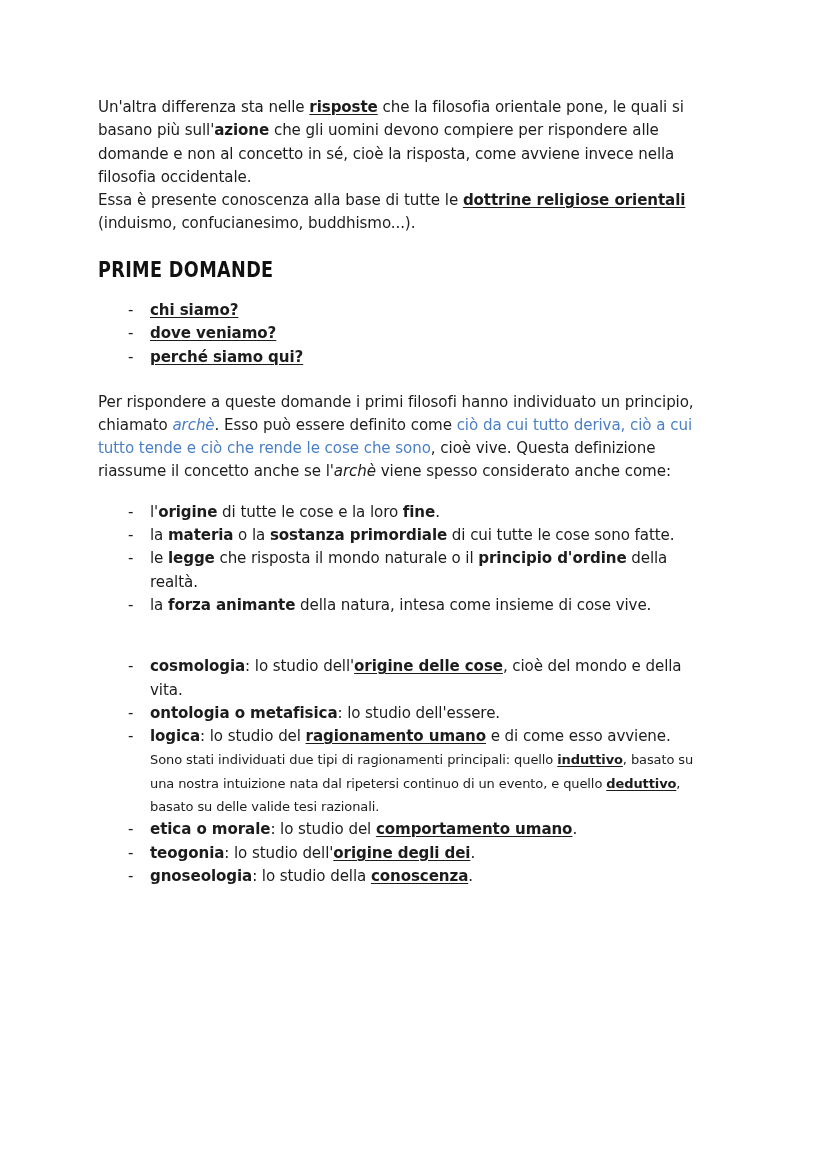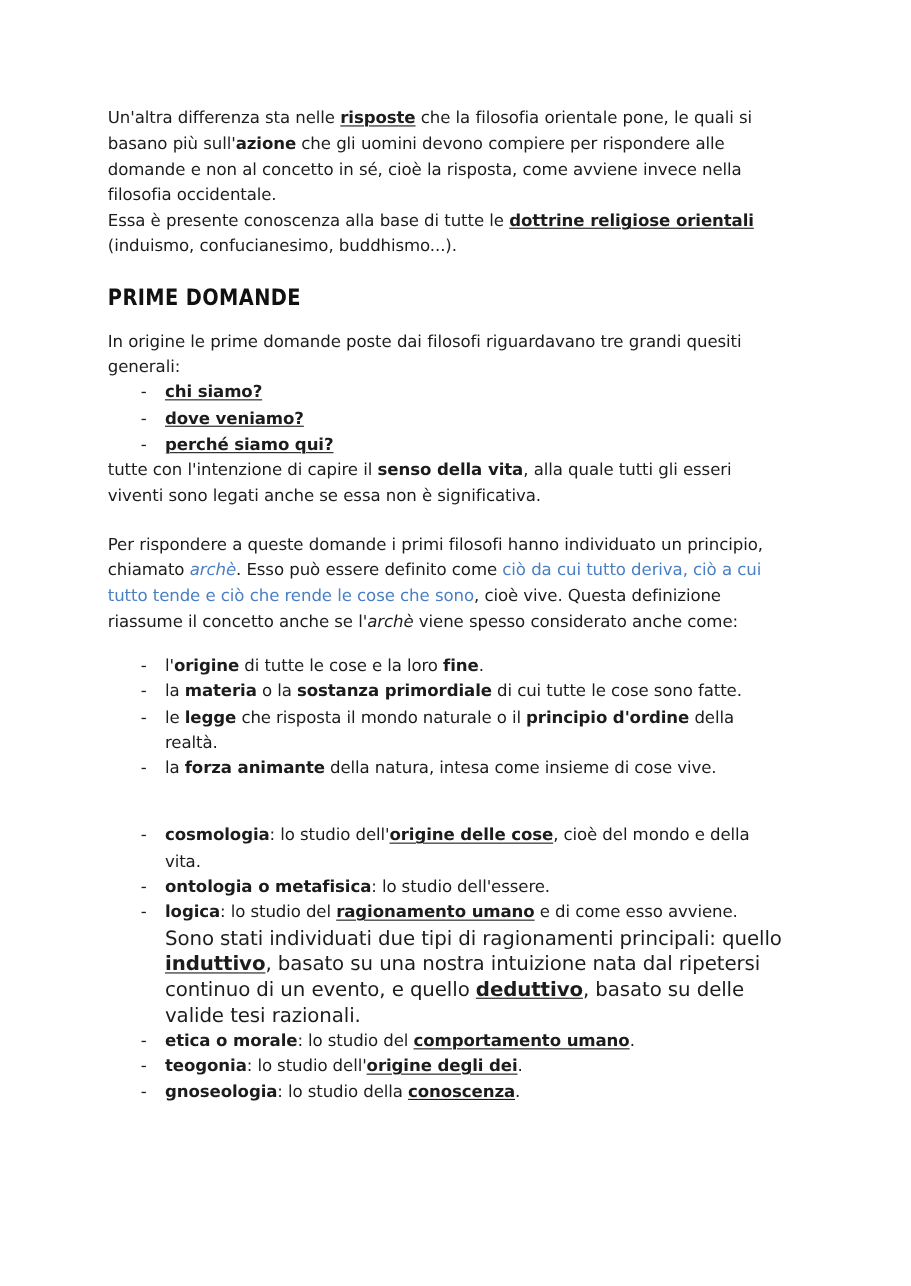--- a/index.html
+++ b/index.html
@@ -88,21 +88,21 @@
     font-size: 15.1px;
     line-height: 23.3px;
   }
   ul.dash-list > li > .li-text { display: block; }
 
   ul.list-questions > li { line-height: 23.6px; }
   ul.list-branches > li { line-height: 23.3px; }
 
   .sub-note {
     display: block;
-    font-size: 18px;
+    font-size: 13px;
     line-height: 23.3px;
     letter-spacing: -0.1px;
     color: #1c1c1c;
   }
 </style>
 </head>
 <body>
 
 <div class="page">
   <div class="doc-body">
@@ -110,38 +110,36 @@
     <p class="para"><span>Un'altra differenza sta nelle </span><span class="u">risposte</span><span> che la filosofia orientale pone, le quali si basano più sull'</span><span class="b">azione</span><span> che gli uomini devono compiere per rispondere alle domande e non al concetto in sé, cioè la risposta, come avviene invece nella filosofia occidentale.</span></p>
 
     <p class="para"><span>Essa è presente conoscenza alla base di tutte le </span><span class="u">dottrine religiose orientali</span><span> (induismo, confucianesimo, buddhismo...).</span></p>
 
     <div class="gap-after-intro"></div>
 
     <h2 class="section-title">PRIME DOMANDE</h2>
 
     <div class="gap-md"></div>
 
-    <p class="para">In origine le prime domande poste dai filosofi riguardavano tre grandi quesiti generali:</p>
 
     <ul class="dash-list list-questions">
       <li>
           <span class="dash">-</span>
           <span class="li-text u">chi siamo?</span>
         </li>
       <li>
           <span class="dash">-</span>
           <span class="li-text u">dove veniamo?</span>
         </li>
       <li>
           <span class="dash">-</span>
           <span class="li-text u">perché siamo qui?</span>
         </li>
     </ul>
 
-    <p class="para"><span>tutte con l'intenzione di capire il </span><span class="b">senso della vita</span><span>, alla quale tutti gli esseri viventi sono legati anche se essa non è significativa.</span></p>
 
     <div class="gap-lg"></div>
 
     <p class="para"><span>Per rispondere a queste domande i primi filosofi hanno individuato un principio, chiamato </span><span class="blue-it">archè</span><span>. Esso può essere definito come </span><span class="blue">ciò da cui tutto deriva, ciò a cui tutto tende e ciò che rende le cose che sono</span><span>, cioè vive. Questa definizione riassume il concetto anche se l'</span><span class="it">archè</span><span> viene spesso considerato anche come:</span></p>
 
     <div class="gap-md"></div>
 
     <ul class="dash-list list-arche">
       <li>
           <span class="dash">-</span>

